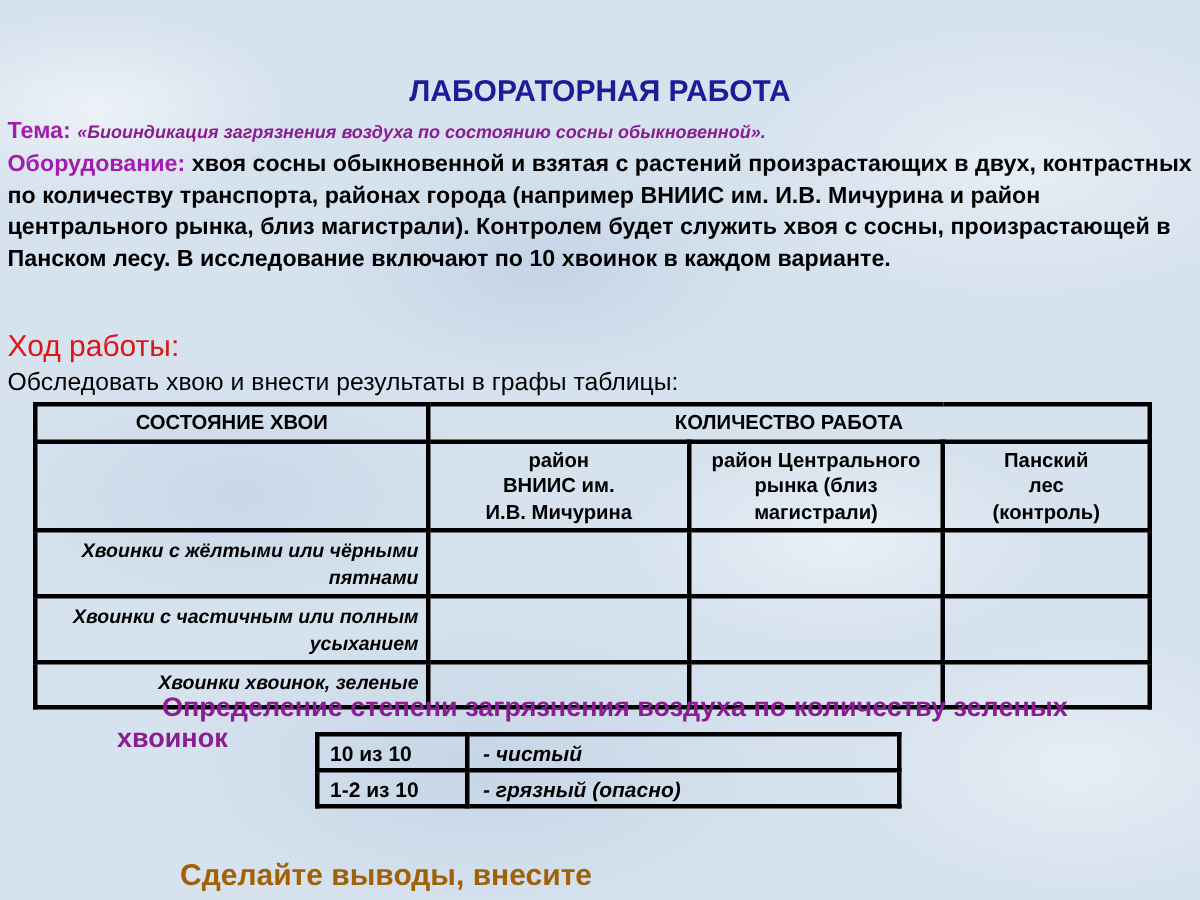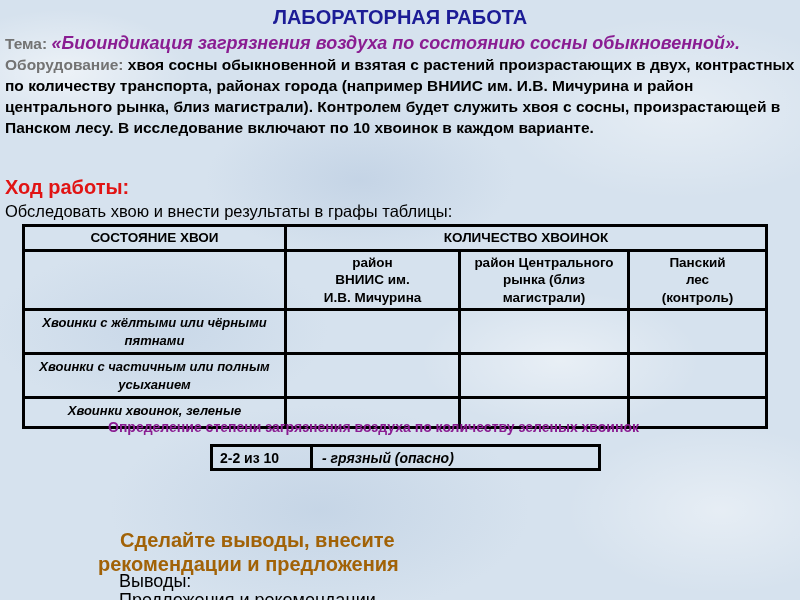--- a/index.html
+++ b/index.html
@@ -12,50 +12,50 @@
     background-color:#d6e2ee;
     background-image:
       radial-gradient(ellipse 180px 90px at 8% 12%, rgba(255,255,255,0.55), rgba(255,255,255,0) 70%),
       radial-gradient(ellipse 220px 110px at 45% 30%, rgba(164,186,214,0.35), rgba(164,186,214,0) 70%),
       radial-gradient(ellipse 260px 130px at 85% 18%, rgba(255,255,255,0.40), rgba(255,255,255,0) 70%),
       radial-gradient(ellipse 240px 120px at 20% 55%, rgba(170,192,218,0.30), rgba(170,192,218,0) 70%),
       radial-gradient(ellipse 200px 100px at 70% 60%, rgba(255,255,255,0.45), rgba(255,255,255,0) 70%),
       radial-gradient(ellipse 300px 150px at 40% 85%, rgba(160,184,212,0.30), rgba(160,184,212,0) 70%),
       radial-gradient(ellipse 220px 120px at 90% 85%, rgba(255,255,255,0.40), rgba(255,255,255,0) 70%);
   }
-  .abs{position:absolute;}
+  .abs{position:absolute;margin-top:44px;}
   .title{
     top:6px;left:0;width:800px;text-align:center;
     font-size:20px;font-weight:bold;color:#1c1c96;
   }
   .intro{
     top:33px;left:5px;width:792px;
     font-size:15.5px;font-weight:bold;line-height:21px;
   }
   .intro p{margin:0;}
   .tema{white-space:nowrap;}
-  .red{color:#737373;}
+  .red{color:#a21caf;}
   .purple{color:#8a1d92;}
-  .topic-text{font-style:italic;font-size:18px;}
-  .proc-heading{top:176px;left:5px;font-size:20px;font-weight:bold;color:#e11414;}
+  .topic-text{font-style:italic;font-size:12px;}
+  .proc-heading{top:176px;left:5px;font-size:20px;font-weight:normal;color:#e11414;}
   .proc-intro{top:202px;left:5px;font-size:16.5px;font-weight:normal;}
   table{border-collapse:collapse;background:transparent;}
   td{border:3px solid #000;padding:2px 4px;background:transparent;}
   .results{top:224px;left:22px;}
   .results td.hdr{
     font-size:13.5px;font-weight:bold;text-align:center;vertical-align:middle;
     line-height:1.3;white-space:pre-line;
   }
   .results td.rowlbl{
     font-size:13px;font-weight:bold;font-style:italic;
-    text-align:center;vertical-align:top;line-height:1.35;padding:3px 5px;
+    text-align:right;vertical-align:top;line-height:1.35;padding:3px 5px;
   }
   .scale-heading{
     top:417px;left:78px;width:640px;
-    font-size:14px;font-weight:bold;color:#8a1d92;
+    font-size:18px;font-weight:bold;color:#8a1d92;
     line-height:21px;text-indent:30px;
   }
   .scale{top:444px;left:210px;}
   .scale td{font-size:14px;font-weight:bold;vertical-align:middle;}
   .scale td.cnt{width:86px;padding-left:7px;}
   .scale td.lvl{width:272px;font-style:italic;padding-left:9px;}
   .conclusion{
     top:528px;left:98px;width:440px;
     font-size:20px;font-weight:bold;color:#a16207;
     line-height:24px;text-indent:22px;
@@ -80,21 +80,21 @@
 <table class="abs results">
   <colgroup>
     <col style="width:262px">
       <col style="width:174px">
       <col style="width:169px">
       <col style="width:138px">
   </colgroup>
   <tbody>
       <tr style="height:20px">
     <td class="hdr">СОСТОЯНИЕ ХВОИ</td>
-    <td class="hdr" colspan="3">КОЛИЧЕСТВО ХВОИНОК</td>
+    <td class="hdr" colspan="3">КОЛИЧЕСТВО РАБОТА</td>
   </tr>
   <tr style="height:58px">
     <td class="hdr"></td>
     <td class="hdr">район
 ВНИИС им.
 И.В. Мичурина</td>
     <td class="hdr">район Центрального
 рынка (близ
 магистрали)</td>
     <td class="hdr">Панский
@@ -119,22 +119,26 @@
     <td></td>
     <td></td>
   </tr>
 </tbody>
   </table>
 
 <div class="abs scale-heading">Определение степени загрязнения воздуха по количеству зеленых хвоинок</div>
 
 <table class="abs scale">
   <tbody>
+      <tr style="height:24px">
+    <td class="cnt">10 из 10</td>
+    <td class="lvl">- чистый</td>
+  </tr>
   <tr style="height:24px">
-    <td class="cnt">2-2 из 10</td>
+    <td class="cnt">1-2 из 10</td>
     <td class="lvl">- грязный (опасно)</td>
   </tr>
 </tbody>
   </table>
 
 <div class="abs conclusion">Сделайте выводы, внесите рекомендации и предложения</div>
 <div class="abs smalllbl vyvody">Выводы:</div>
 <div class="abs smalllbl predl">Предложения и рекомендации</div>
 
 </body></html>

